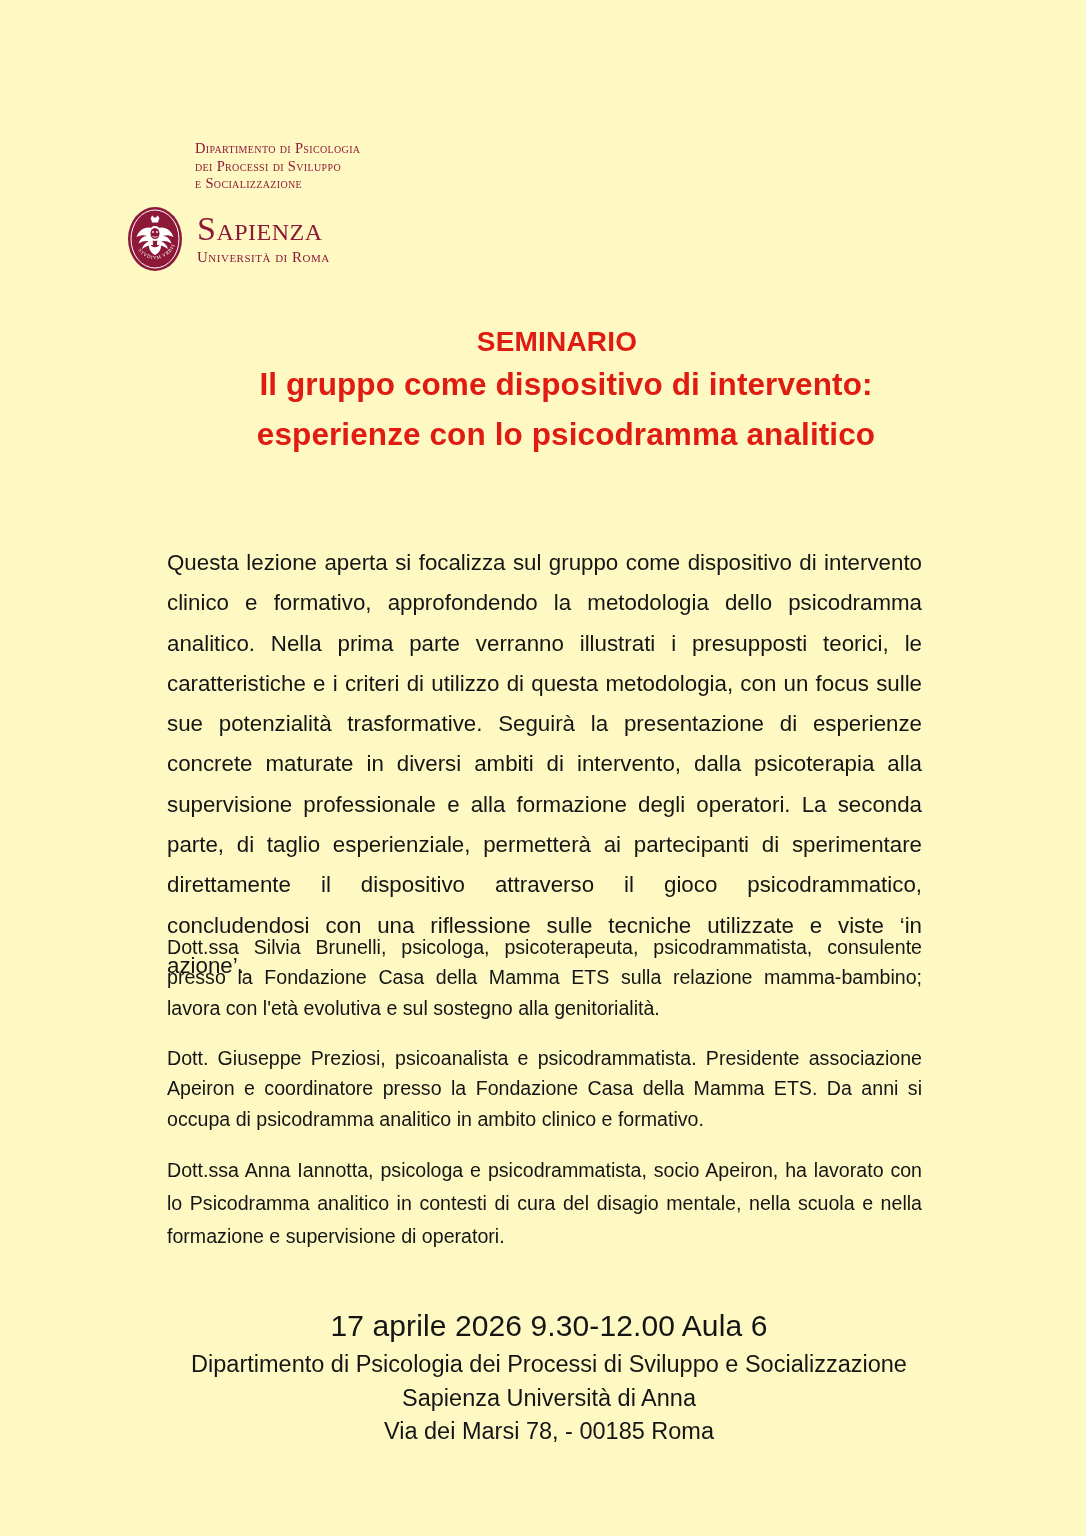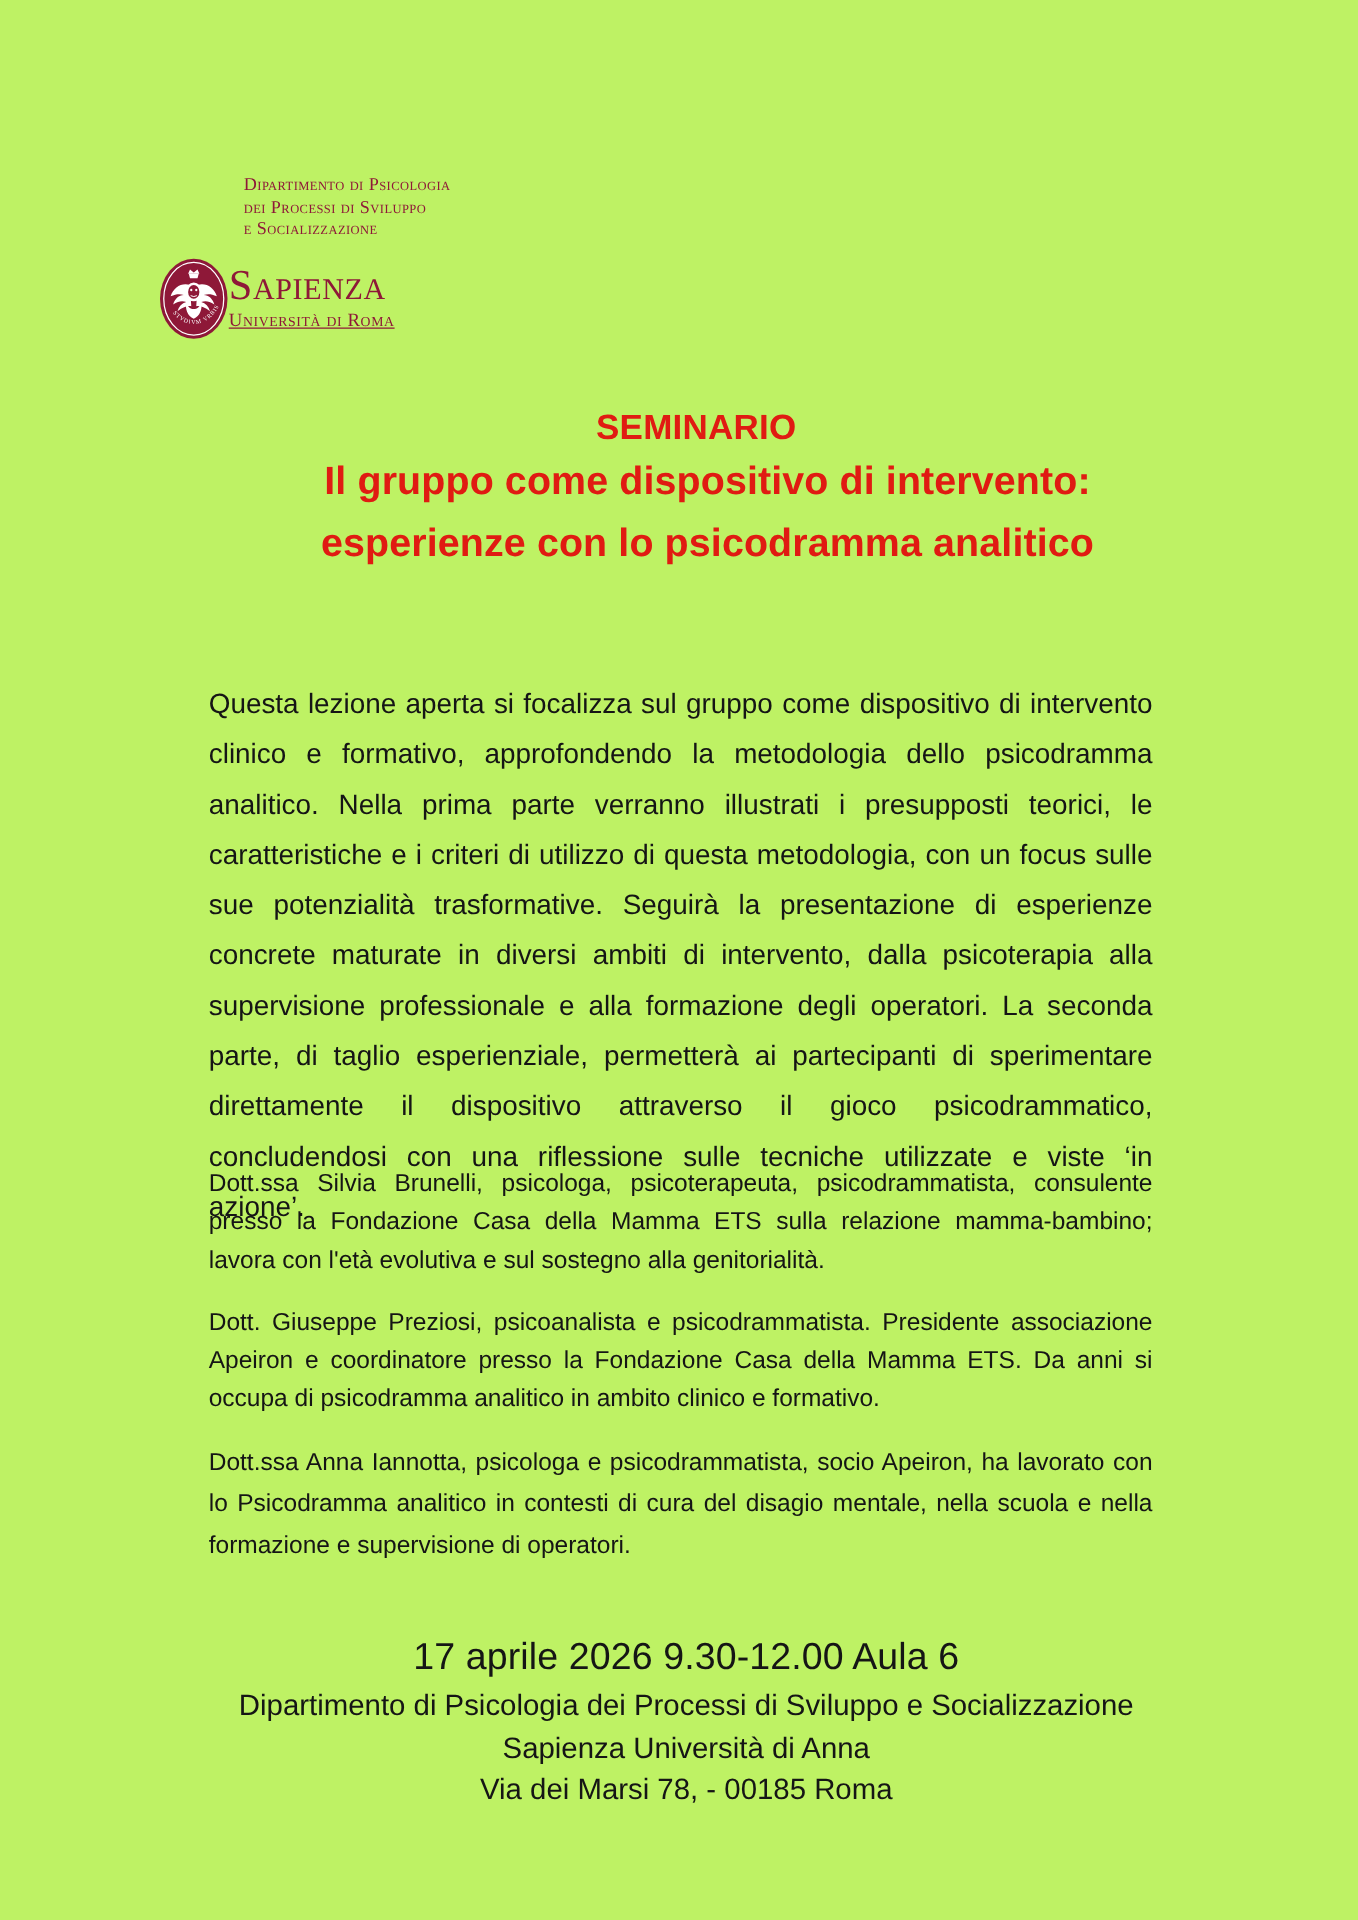--- a/index.html
+++ b/index.html
@@ -11,21 +11,21 @@
     width: 1086px;
     height: 1536px;
     position: relative;
     font-family: "Liberation Sans", sans-serif;
     -webkit-font-smoothing: antialiased;
   }
 
   .page {
     position: absolute;
     inset: 0;
-    background: #bef264;
+    background: #fef9c3;
     overflow: hidden;
   }
 
   
   .logo-block {
     position: absolute;
     left: 125px;
     top: 140px;
     width: 340px;
   }
@@ -46,39 +46,39 @@
     align-items: center;
     margin-top: 13px;
   }
   .emblem {
     width: 56px;
     height: 66px;
     flex: none;
     margin-left: 2px;
   }
   .wordmark {
+    margin-left: 14px;
     color: #8E1838;
     font-family: "Liberation Serif", serif;
     line-height: 1;
   }
   .wordmark .sapienza {
     display: block;
     font-size: 34px;
     letter-spacing: 0.5px;
     font-variant: small-caps;
     line-height: 34px;
   }
   .wordmark .uni {
     display: block;
     font-size: 15px;
     letter-spacing: 0.5px;
     font-variant: small-caps;
     margin-top: 3px;
     line-height: 16px;
-    text-decoration: underline;
   }
 
   
   .title-block {
     position: absolute;
     left: 0;
     right: 0;
     top: 325px;
     text-align: center;
     color: #E01B12;

